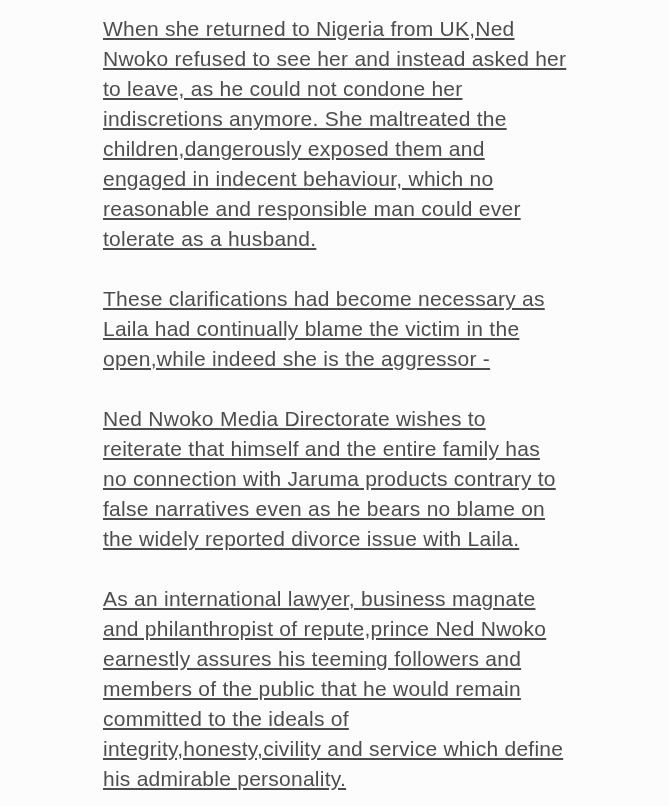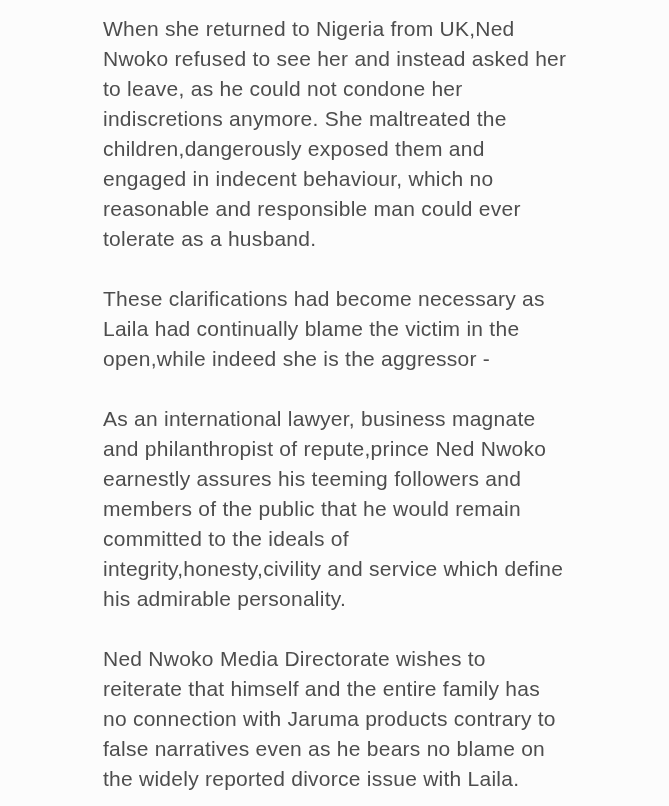--- a/index.html
+++ b/index.html
@@ -16,20 +16,21 @@
   .statement {
     box-sizing: border-box;
     width: 669px;
     height: 806px;
     padding: 14px 70px 0 103px;
     color: #4d4d4d;
     font-size: 21px;
     line-height: 30px;
     letter-spacing: 0.25px;
     font-weight: 400;
+    text-decoration: underline;
     -webkit-font-smoothing: antialiased;
   }
   .para {
     margin: 0 0 30px 0;
     white-space: pre-line; 
   }
   .para:last-child {
     margin-bottom: 0;
   }
 </style>
@@ -41,25 +42,25 @@
 Nwoko refused to see her and instead asked her
 to leave, as he could not condone her
 indiscretions anymore. She maltreated the
 children,dangerously exposed them and
 engaged in indecent behaviour, which no
 reasonable and responsible man could ever
 tolerate as a husband.</p>
   <p class="para">These clarifications had become necessary as
 Laila had continually blame the victim in the
 open,while indeed she is the aggressor -</p>
+  <p class="para">Ned Nwoko Media Directorate wishes to
+reiterate that himself and the entire family has
+no connection with Jaruma products contrary to
+false narratives even as he bears no blame on
+the widely reported divorce issue with Laila.</p>
   <p class="para">As an international lawyer, business magnate
 and philanthropist of repute,prince Ned Nwoko
 earnestly assures his teeming followers and
 members of the public that he would remain
 committed to the ideals of
 integrity,honesty,civility and service which define
 his admirable personality.</p>
-  <p class="para">Ned Nwoko Media Directorate wishes to
-reiterate that himself and the entire family has
-no connection with Jaruma products contrary to
-false narratives even as he bears no blame on
-the widely reported divorce issue with Laila.</p>
 </div>
 
 </body></html>

